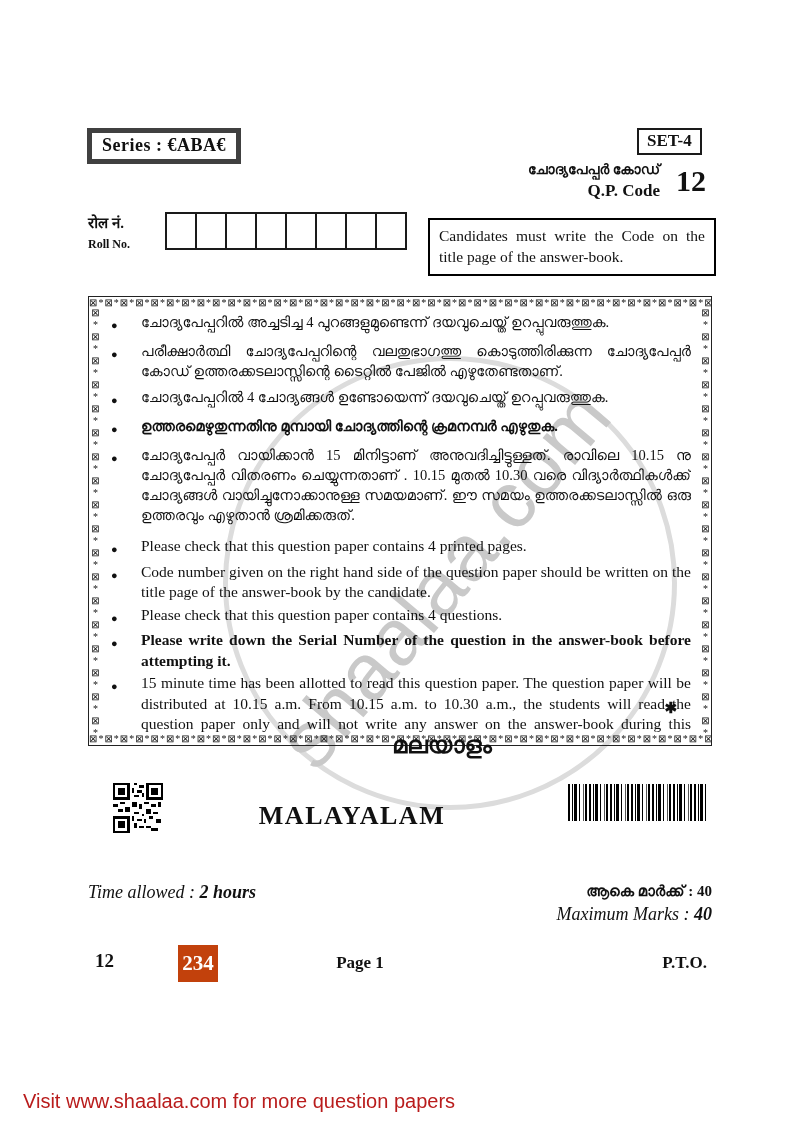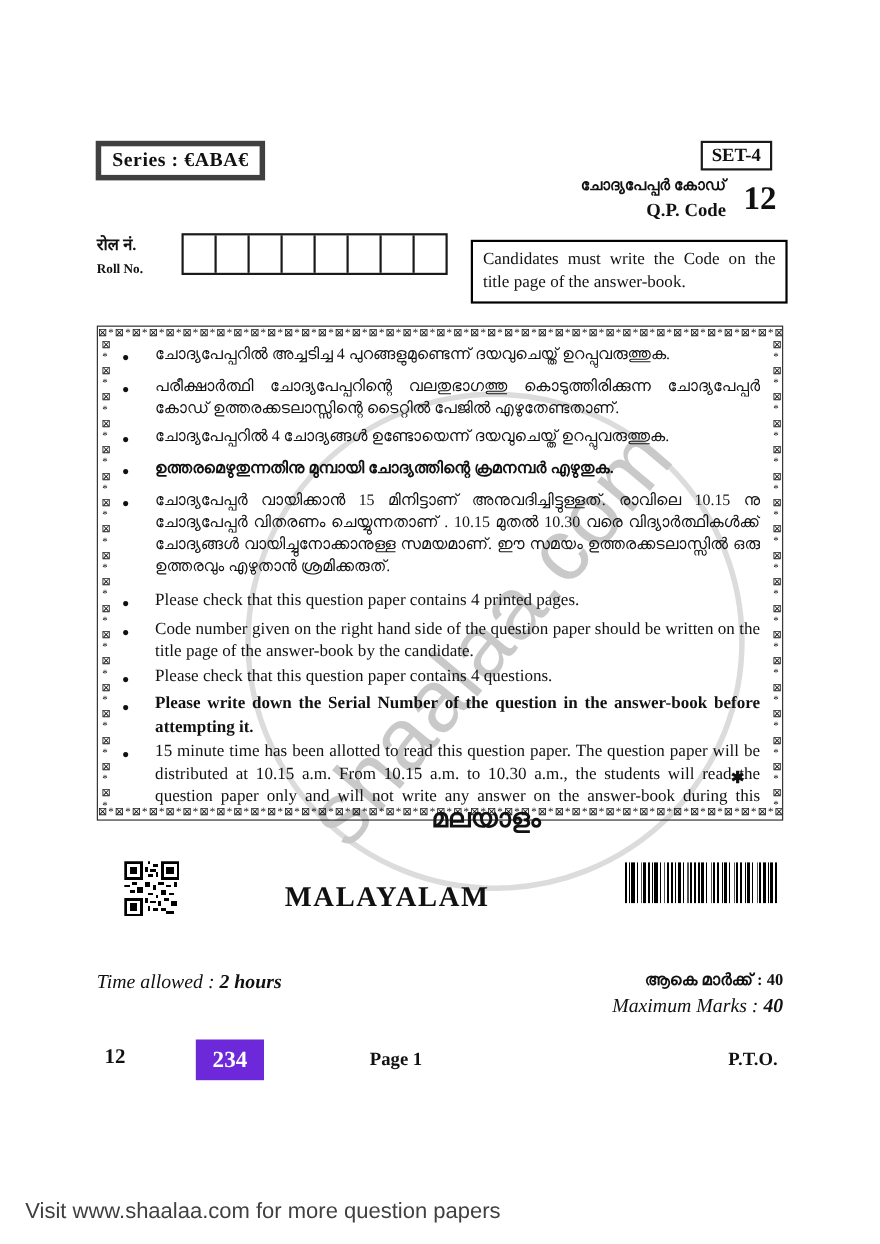--- a/index.html
+++ b/index.html
@@ -82,28 +82,28 @@
   }
   
   .meta-left{position:absolute; left:88px; top:880px;}
   .meta-right{position:absolute; right:88px; top:880px; text-align:right;}
   .meta-ml{font-size:15px; font-weight:bold; line-height:22px;}
   .meta-en{font-size:18px; font-style:italic; line-height:24px;}
   .meta-en b{font-style:italic;}
   
   .footer-code{position:absolute; left:95px; top:950px; font-size:19px; font-weight:bold;}
   .footer-badge{
-    position:absolute; left:178px; top:945px; width:62px; height:37px; background:#6d28d9;
+    position:absolute; left:178px; top:945px; width:40px; height:37px; background:#c2410c;
     color:#fff; font-size:21px; font-weight:bold; display:flex; align-items:center; justify-content:center;
   }
   .footer-page{position:absolute; left:0; width:720px; top:953px; text-align:center; font-size:17px; font-weight:bold;}
   .footer-pto{position:absolute; right:93px; top:953px; font-size:17px; font-weight:bold;}
   .site-footer{
     position:absolute; left:23px; top:1090px;
-    font-family:"Liberation Sans", sans-serif; font-size:20px; color:#404040;
+    font-family:"Liberation Sans", sans-serif; font-size:20px; color:#b91c1c;
   }
 </style>
 </head>
 <body>
 
 <div class="page">
 
   <div class="watermark">
     <div class="wm-circle"></div>
     <div class="wm-text">shaalaa.com</div>

